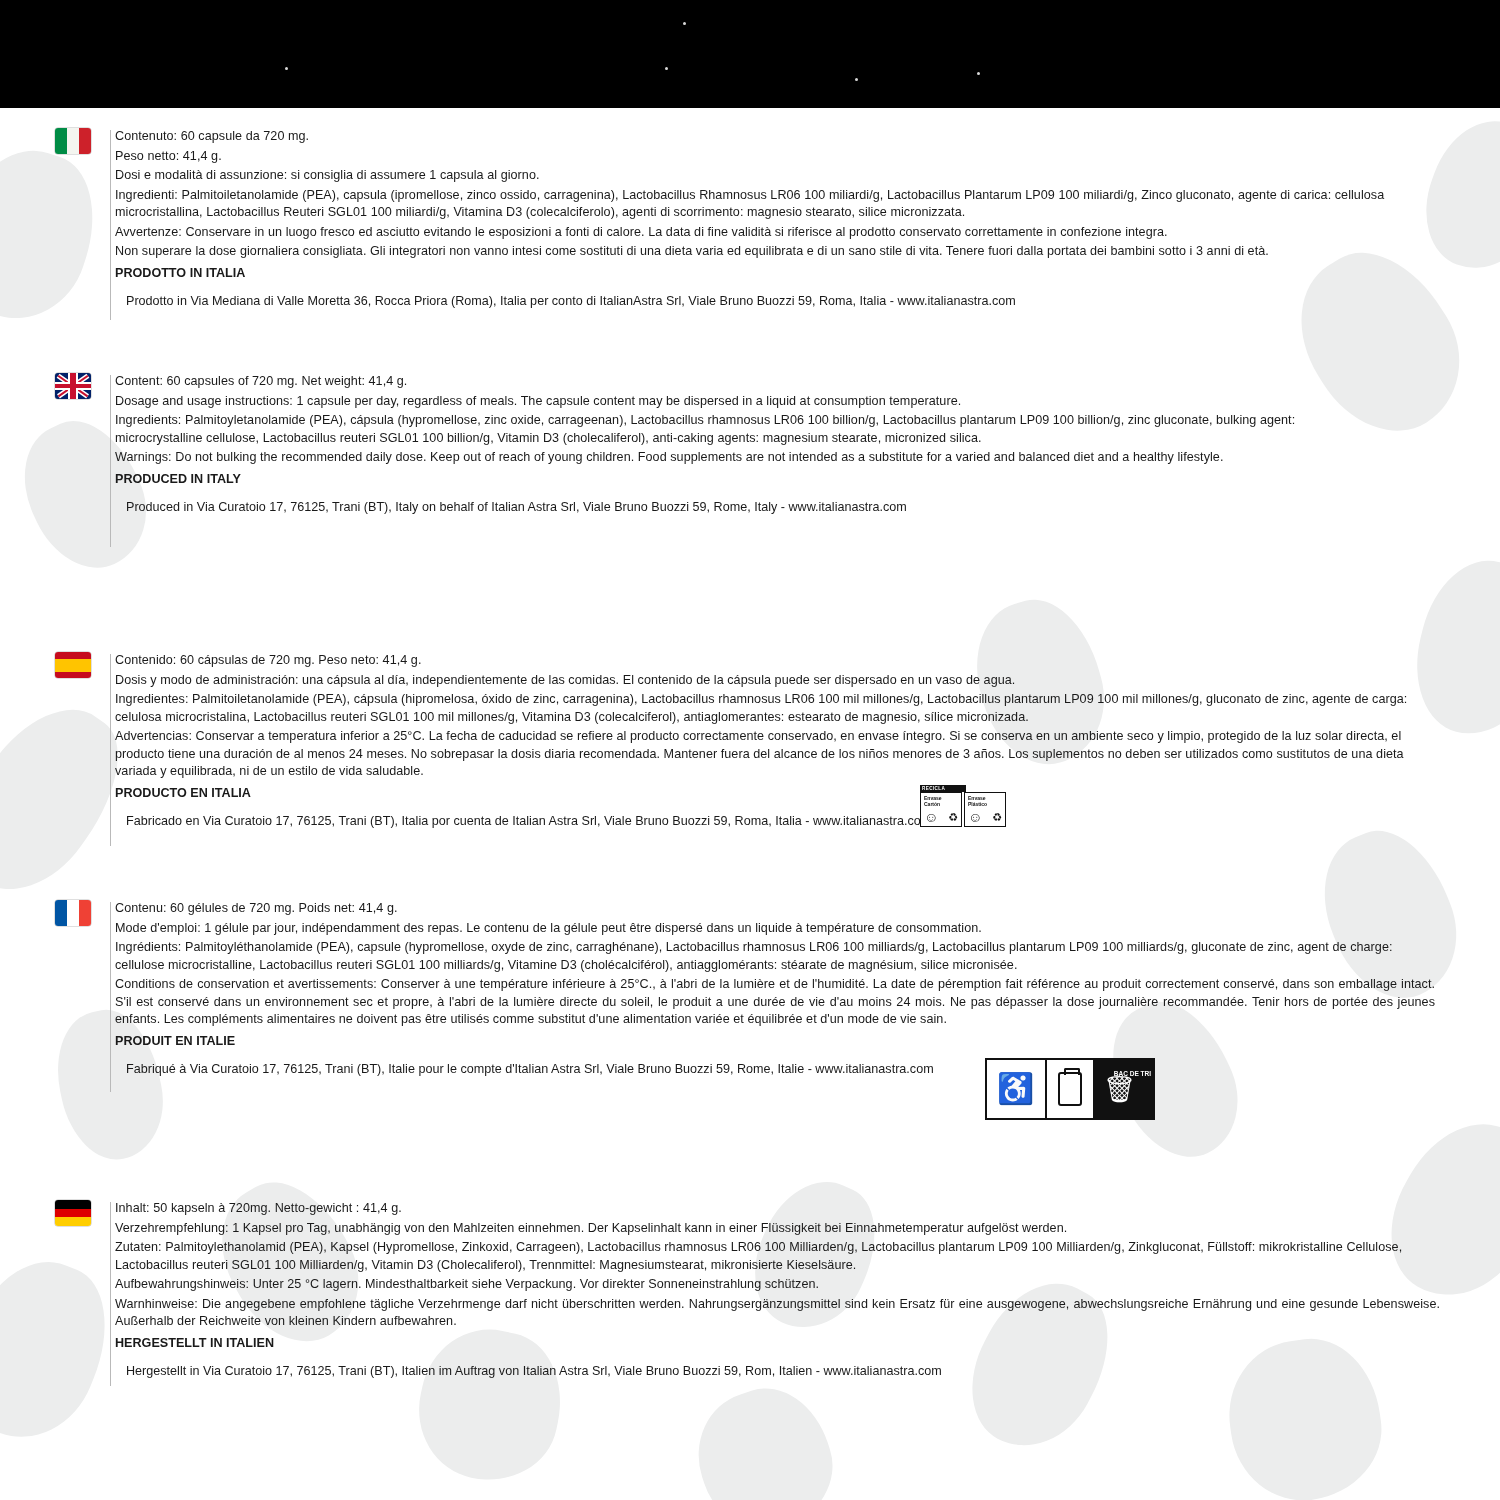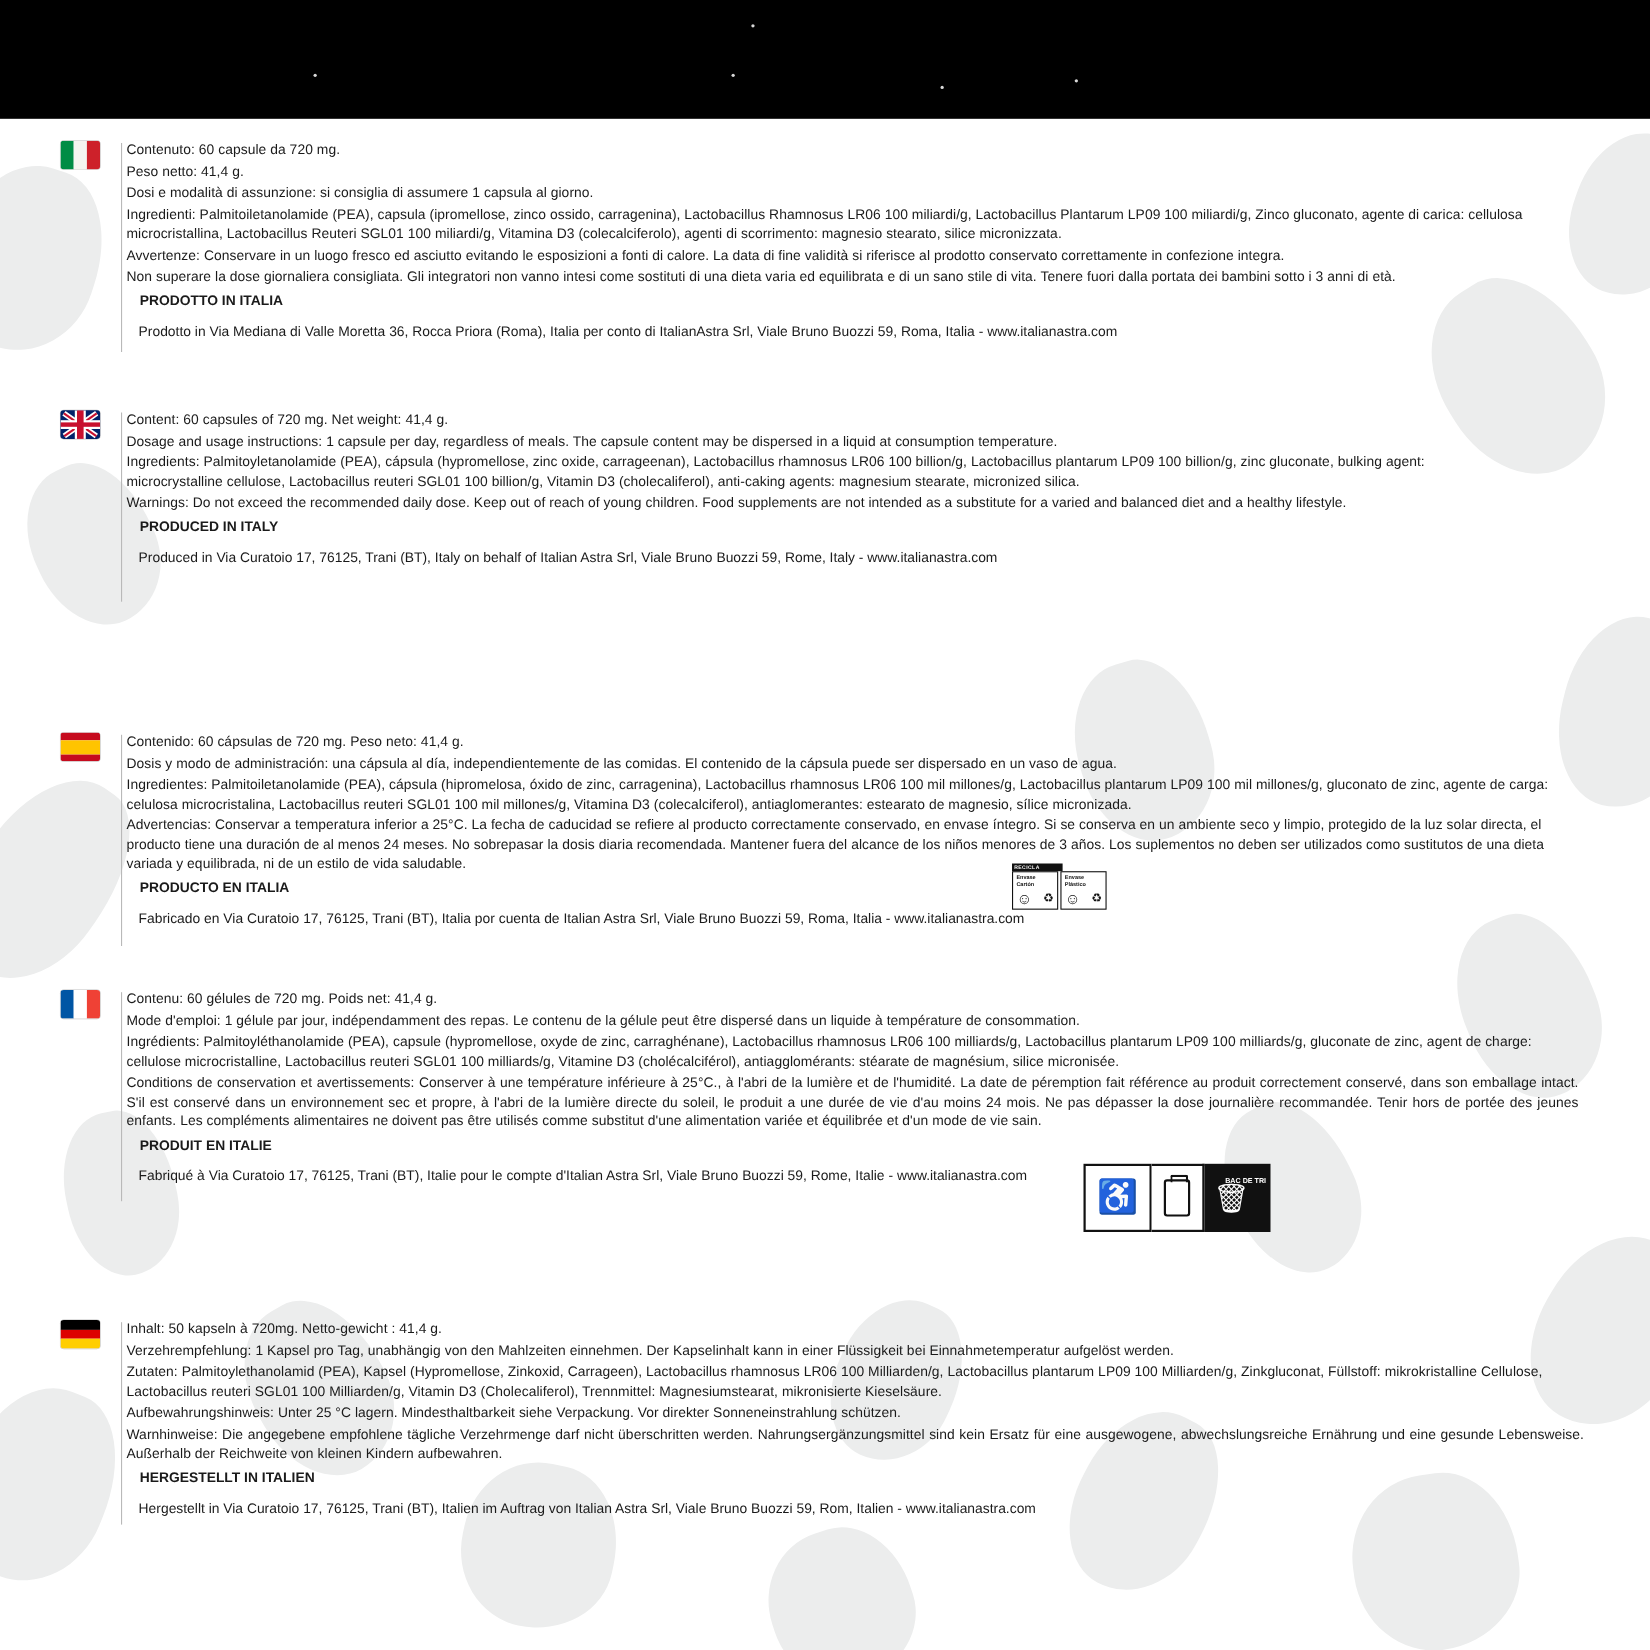--- a/index.html
+++ b/index.html
@@ -116,21 +116,21 @@
   .flag.gb .vr { position:absolute; top:0; bottom:0; left:41%; width:18%; background:#c8102e; }
 
   p.line {
     margin: 0 0 2px 0;
     font-size: 12.6px;
     line-height: 17.5px;
     letter-spacing: 0.05px;
   }
   p.line b { font-weight: 400; }
   p.caps {
-    margin: 4px 0 2px 12px;
+    margin: 4px 0 2px 0;
     font-size: 12.6px;
     line-height: 17.5px;
     font-weight: 700;
   }
   p.addr {
     margin: 11px;
     font-size: 12.6px;
     line-height: 17.5px;
   }
   .justify { text-align: justify; }
@@ -256,27 +256,27 @@
         <span class="d1r"></span>
           <span class="d2r"></span>
         <span class="hw"></span>
           <span class="vw"></span>
         <span class="hr"></span>
           <span class="vr"></span>
       </div>
       <p class="line"><b>Content:</b><span> 60 capsules of 720 mg. </span><b>Net weight:</b><span> 41,4 g.</span></p>
       <p class="line"><b>Dosage and usage instructions:</b><span> 1 capsule per day, regardless of meals. The capsule content may be dispersed in a liquid at consumption temperature.</span></p>
       <p class="line"><b>Ingredients:</b><span> Palmitoyletanolamide (PEA), cápsula (hypromellose, zinc oxide, carrageenan), Lactobacillus rhamnosus LR06 100 billion/g, Lactobacillus plantarum LP09 100 billion/g, zinc gluconate, bulking agent: microcrystalline cellulose, Lactobacillus reuteri SGL01 100 billion/g, Vitamin D3 (cholecaliferol), anti-caking agents: magnesium stearate, micronized silica.</span></p>
-      <p class="line"><b>Warnings:</b><span> Do not exceed the recommended daily dose. Keep out of reach of young children. Food supplements are not intended as a substitute for a varied and balanced diet and a healthy lifestyle.</span></p>
+      <p class="line"><b>Warnings:</b><span> Do not bulking the recommended daily dose. Keep out of reach of young children. Food supplements are not intended as a substitute for a varied and balanced diet and a healthy lifestyle.</span></p>
       <p class="caps">PRODUCED IN ITALY</p>
       <p class="addr">Produced in Via Curatoio 17, 76125, Trani (BT), Italy on behalf of Italian Astra Srl, Viale Bruno Buozzi 59, Rome, Italy - www.italianastra.com</p>
     </div>
   </div>
 
-  <div class="lang-block" style="top:666px; width:1385px;">
+  <div class="lang-block" style="top:652px; width:1385px;">
     <div class="rule" style="height:192px;"></div>
     <div class="lang-inner">
       <div class="flag es">
           <i></i>
           <i></i>
           <i></i>
         </div>
       <p class="line"><b>Contenido:</b><span> 60 cápsulas de 720 mg. </span><b>Peso neto:</b><span> 41,4 g.</span></p>
       <p class="line"><b>Dosis y modo de administración:</b><span> una cápsula al día, independientemente de las comidas. El contenido de la cápsula puede ser dispersado en un vaso de agua.</span></p>
       <p class="line"><b>Ingredientes:</b><span> Palmitoiletanolamide (PEA), cápsula (hipromelosa, óxido de zinc, carragenina), Lactobacillus rhamnosus LR06 100 mil millones/g, Lactobacillus plantarum LP09 100 mil millones/g, gluconato de zinc, agente de carga: celulosa microcristalina, Lactobacillus reuteri SGL01 100 mil millones/g, Vitamina D3 (colecalciferol), antiaglomerantes: estearato de magnesio, sílice micronizada.</span></p>

